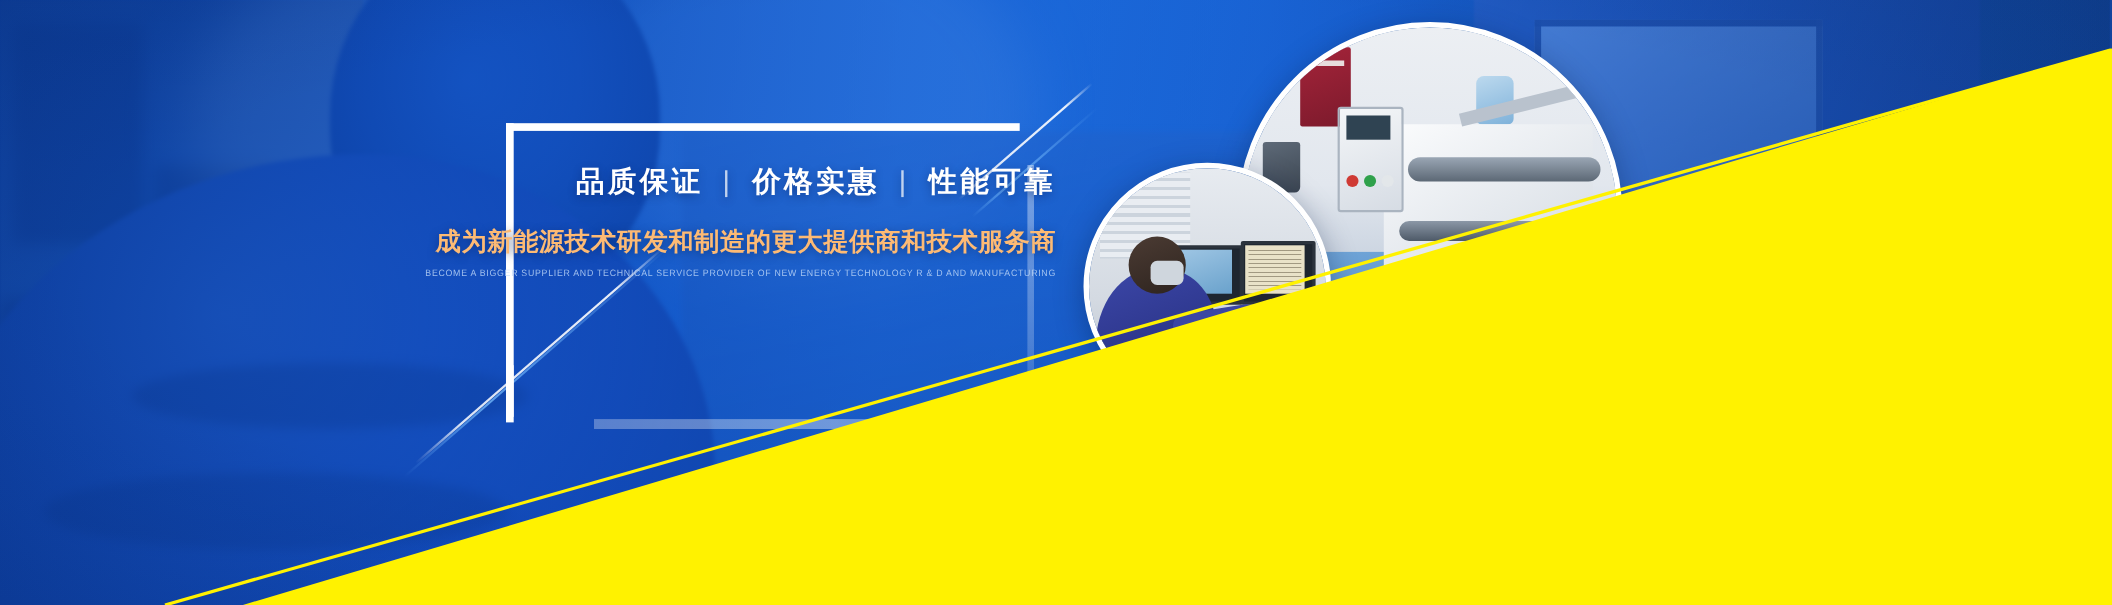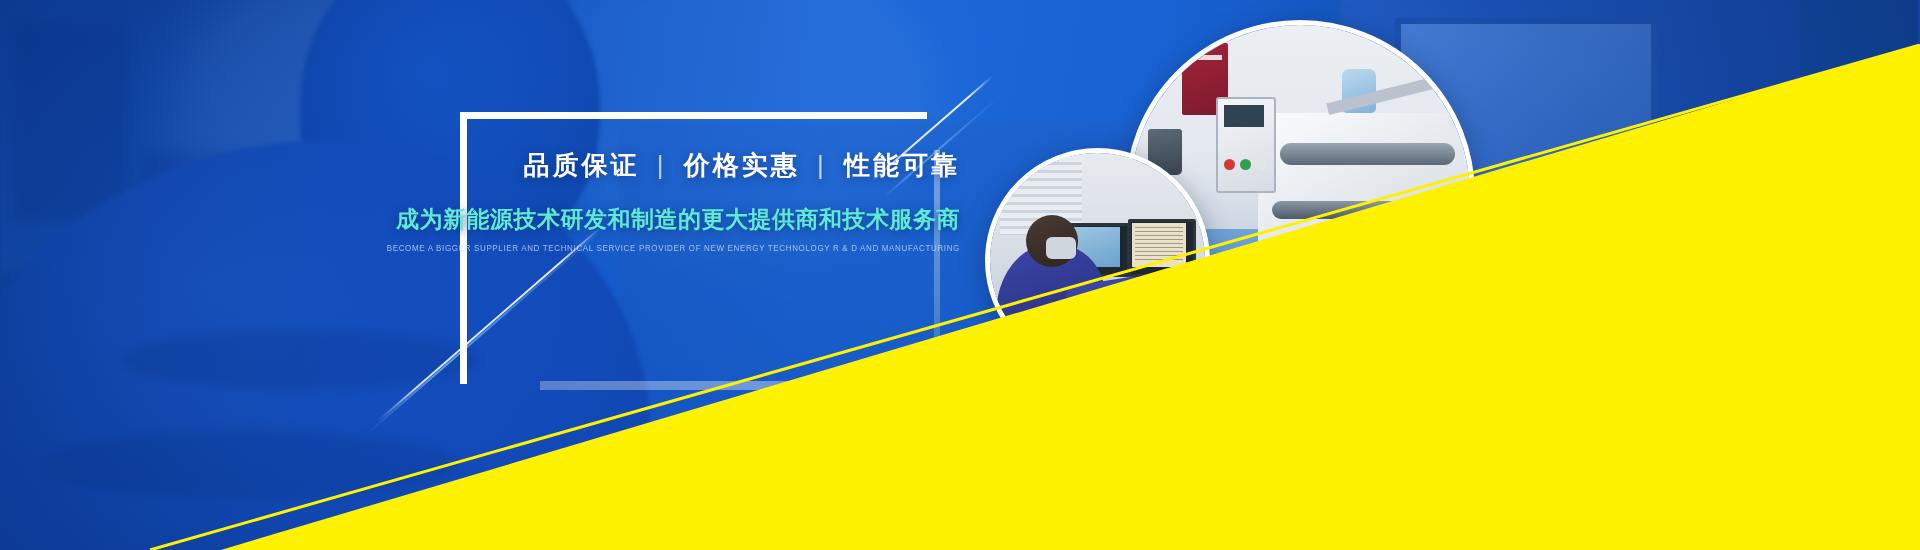--- a/index.html
+++ b/index.html
@@ -267,21 +267,21 @@
   }
   .subline .sep {
     color: rgba(255,255,255,0.72);
     font-weight: 400;
     margin: 0 7px;
   }
   .tagline {
     margin-top: 21px;
     font-size: 23px;
     font-weight: 700;
-    color: #5eead4;
+    color: #fdba74;
     letter-spacing: 0.5px;
     white-space: nowrap;
     text-shadow: 0 2px 8px rgba(8,32,86,0.5);
   }
   .subeyebrow {
     margin-top: 9px;
     font-size: 8px;
     letter-spacing: 0.65px;
     color: rgba(196,220,250,0.80);
     font-weight: 400;

